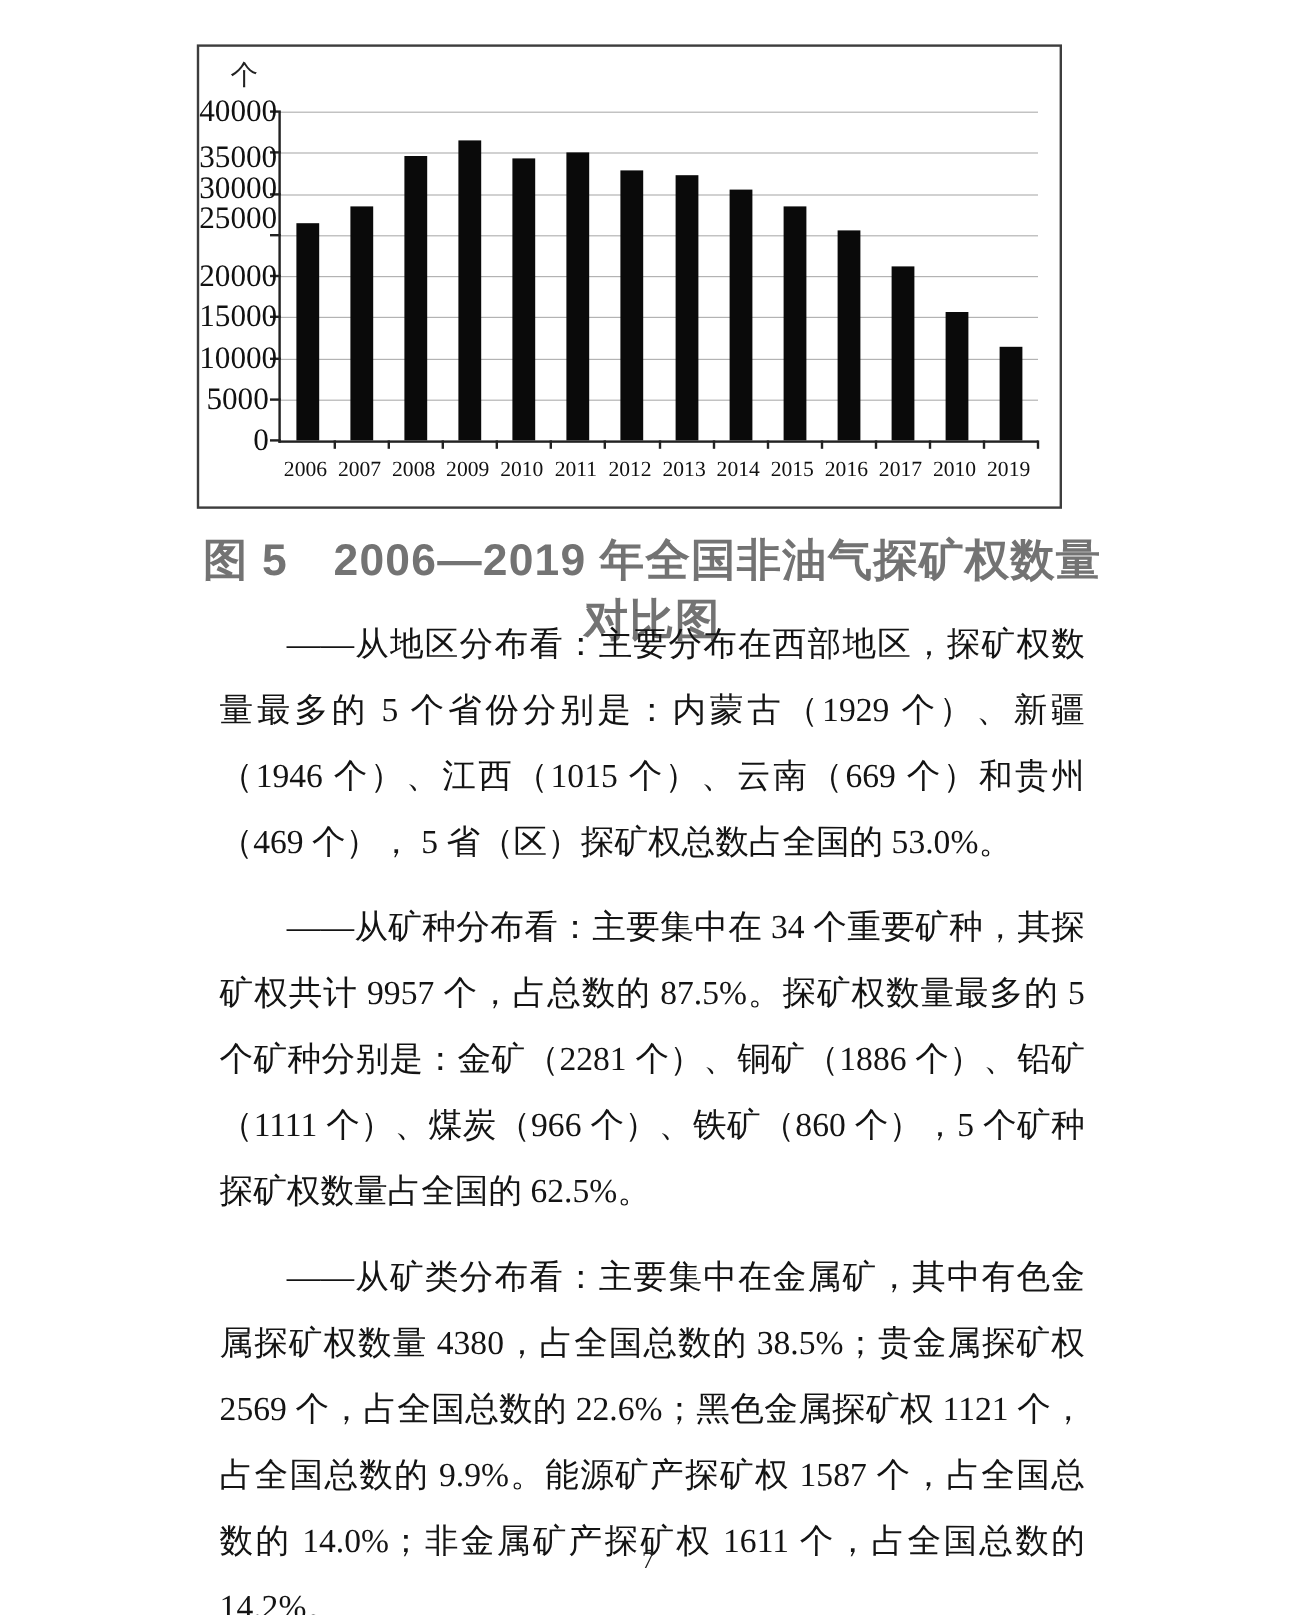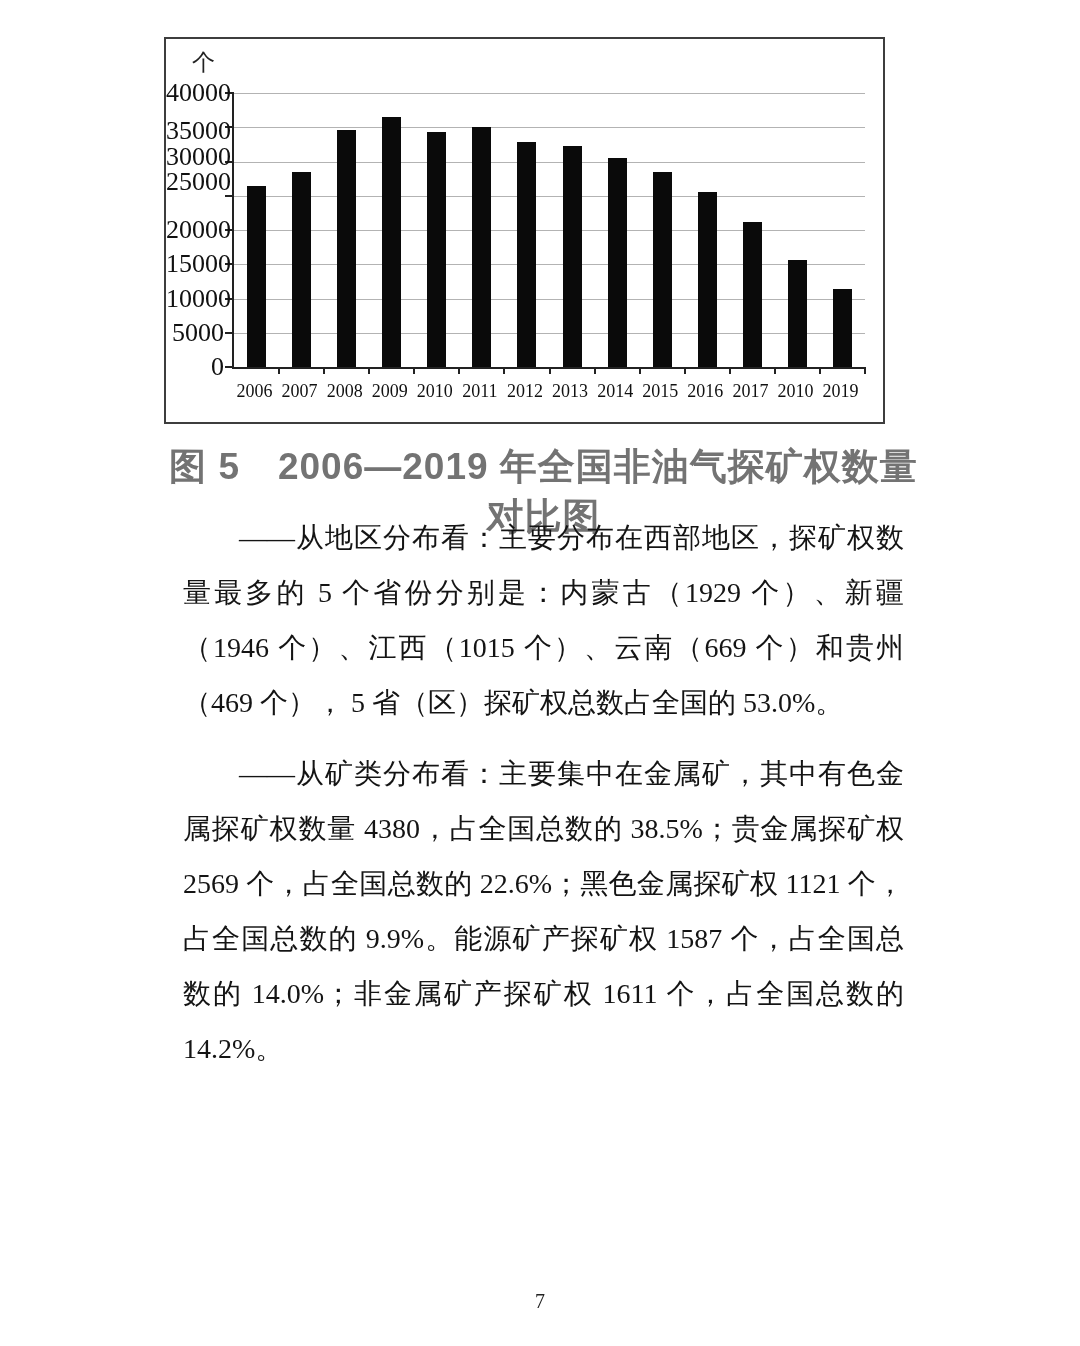--- a/index.html
+++ b/index.html
@@ -129,18 +129,19 @@
       <div class="ylabel" style="top: 132px;">25000</div>
       <div class="ylabel" style="top: 107px;">30000</div>
       <div class="ylabel" style="top: 81px;">35000</div>
       <div class="ylabel" style="top: 43px;">40000</div>
     </div>
 
   <div class="figure-caption">图 5　2006—2019 年全国非油气探矿权数量对比图</div>
 
   <div class="body-text">
     <p>——从地区分布看：主要分布在西部地区，探矿权数量最多的 5 个省份分别是：内蒙古（1929 个）、新疆（1946 个）、江西（1015 个）、云南（669 个）和贵州（469 个）， 5 省（区）探矿权总数占全国的 53.0%。</p>
+    <p>——从矿种分布看：主要集中在 34 个重要矿种，其探矿权共计 9957 个，占总数的 87.5%。探矿权数量最多的 5 个矿种分别是：金矿（2281 个）、铜矿（1886 个）、铅矿（1111 个）、煤炭（966 个）、铁矿（860 个），5 个矿种探矿权数量占全国的 62.5%。</p>
     <p>——从矿类分布看：主要集中在金属矿，其中有色金属探矿权数量 4380，占全国总数的 38.5%；贵金属探矿权 2569 个，占全国总数的 22.6%；黑色金属探矿权 1121 个，占全国总数的 9.9%。能源矿产探矿权 1587 个，占全国总数的 14.0%；非金属矿产探矿权 1611 个，占全国总数的 14.2%。</p>
   </div>
 
   <div class="page-number">7</div>
 
 </div>
 
 </body></html>

